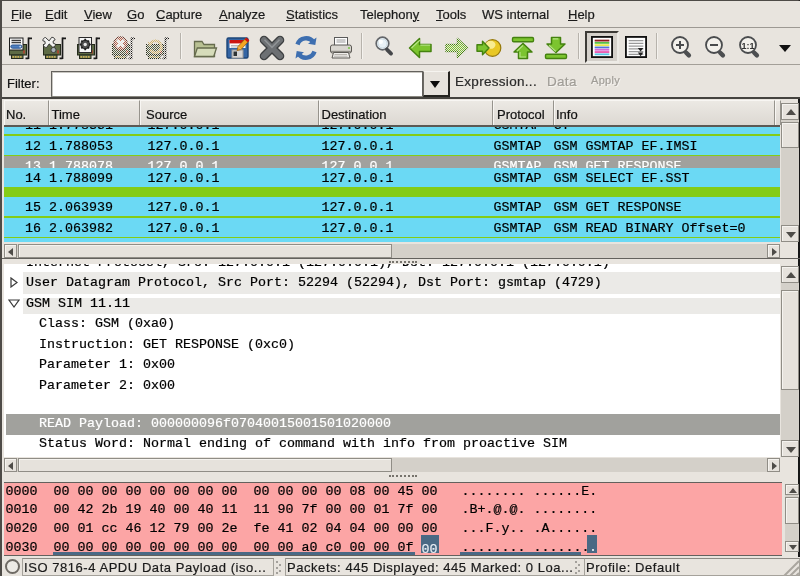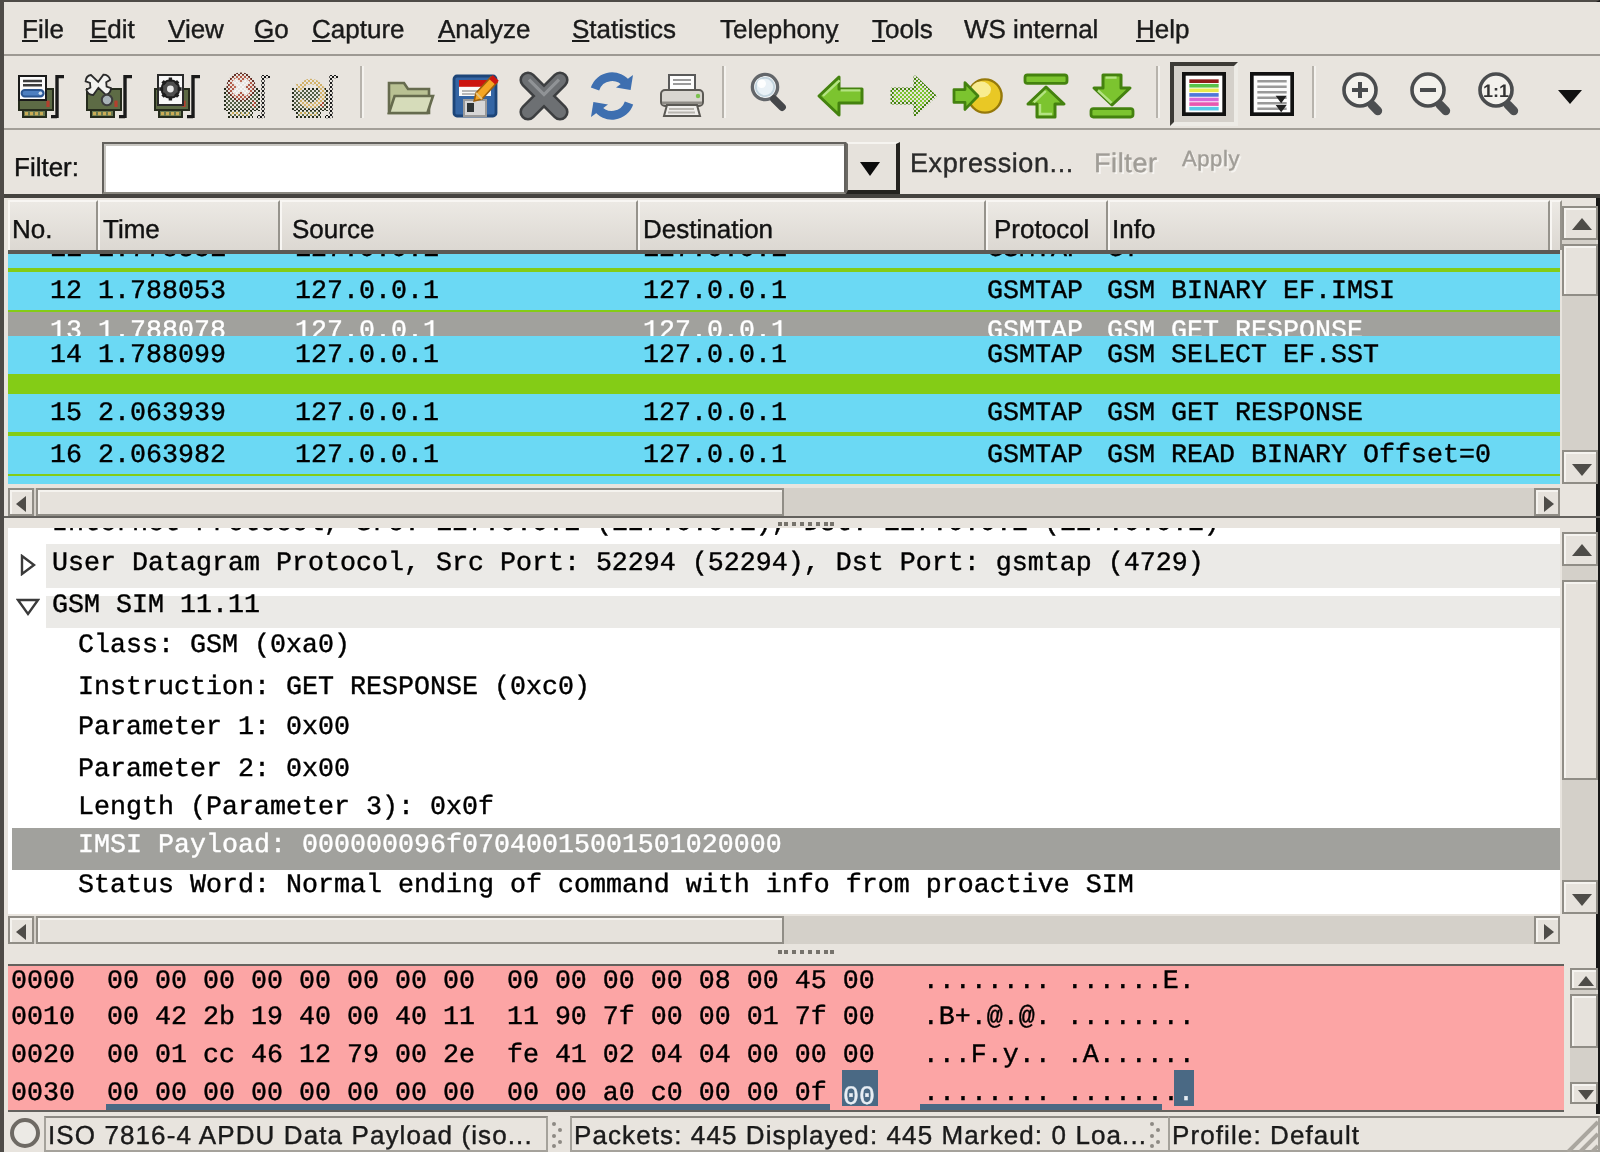--- a/index.html
+++ b/index.html
@@ -230,21 +230,21 @@
     </svg>
     <div class="arr" style="left:777px;top:17px;border-left:6px solid transparent;border-right:6px solid transparent;border-top:7px solid #111"></div>
   </div>
   <div id="filterbar">
     <div id="filterlabel">Filter:</div>
     <div id="fentry"></div>
     <div id="fcombo">
         <div class="arr" style="left:6px;top:9px;border-left:5.5px solid transparent;border-right:5.5px solid transparent;border-top:7px solid #0c0c0c"></div>
       </div>
     <span class="fbtn" style="left:453px;font-size:13.5px;letter-spacing:0.3px">Expression...</span>
-    <span class="fbtn off" style="left:545px;font-size:13.5px;letter-spacing:0.3px">Filter</span>
+    <span class="fbtn off" style="left:545px;font-size:13.5px;letter-spacing:0.3px">Data</span>
     <span class="fbtn off" style="left:589px;font-size:11px;letter-spacing:0.3px">Apply</span>
   </div>
   <div id="plheader">
     <div class="hcol" style="left:0;width:45px;padding-left:1px">No.</div>
     <div class="hcol" style="left:45px;width:91px;padding-left:1.5px">Time</div>
     <div class="hcol" style="left:315px;width:174px;padding-left:1.5px">Destination</div>
     <div class="hcol" style="left:136px;width:179px;padding-left:5px">Source</div>
     <div class="hcol" style="left:489px;width:61px;padding-left:3px">Protocol</div>
     <div class="hcol" style="left:550px;width:221px;padding-left:1px">Info</div>
     <div class="hcol" style="left:771px;width:5px"></div>
@@ -255,21 +255,21 @@
       <div class="mono" style="left:143.5px">127.0.0.1</div>
       <div class="mono" style="left:317.5px">127.0.0.1</div>
       <div class="mono" style="left:489.5px">GSMTAP</div>
       <div class="mono" style="left:549.5px">GT</div>
     </div>
     <div class="prow" style="top:8.5px">
       <div class="mono" style="left:21px">12 1.788053</div>
       <div class="mono" style="left:143.5px">127.0.0.1</div>
       <div class="mono" style="left:317.5px">127.0.0.1</div>
       <div class="mono" style="left:489.5px">GSMTAP</div>
-      <div class="mono" style="left:549.5px">GSM BINARY EF.IMSI</div>
+      <div class="mono" style="left:549.5px">GSM GSMTAP EF.IMSI</div>
     </div>
     <div class="prow psel" style="top:29px">
       <div class="mono" style="left:21px">13 1.788078</div>
       <div class="mono" style="left:143.5px">127.0.0.1</div>
       <div class="mono" style="left:317.5px">127.0.0.1</div>
       <div class="mono" style="left:489.5px">GSMTAP</div>
       <div class="mono" style="left:549.5px">GSM GET RESPONSE</div>
     </div>
     <div class="prow" style="top:41px">
       <div class="mono" style="left:21px">14 1.788099</div>
@@ -320,22 +320,21 @@
     <div class="grayrow" style="left:19px;top:7.5px;width:757px;height:22px"></div>
     <div class="grayrow" style="left:19px;top:33.5px;width:757px;height:16.5px"></div>
     <div class="selrow" style="left:2px;top:150px;width:774px;height:21px"></div>
     <div class="mono" style="left:22px;top:-9px">Internet Protocol, Src: 127.0.0.1 (127.0.0.1), Dst: 127.0.0.1 (127.0.0.1)</div>
     <div class="mono" style="left:22px;top:11px">User Datagram Protocol, Src Port: 52294 (52294), Dst Port: gsmtap (4729)</div>
     <div class="mono" style="left:22px;top:32px">GSM SIM 11.11</div>
     <div class="mono" style="left:35px;top:52px">Class: GSM (0xa0)</div>
     <div class="mono" style="left:35px;top:72.5px">Instruction: GET RESPONSE (0xc0)</div>
     <div class="mono" style="left:35px;top:93px">Parameter 1: 0x00</div>
     <div class="mono" style="left:35px;top:113.5px">Parameter 2: 0x00</div>
-    <div class="mono" style="left:35px;top:132.5px">Length (Parameter 3): 0x0f</div>
-    <div class="mono" style="left:35px;top:151.5px;color:#fff">IMSI Payload: 000000096f07040015001501020000</div>
+    <div class="mono" style="left:35px;top:151.5px;color:#fff">READ Payload: 000000096f07040015001501020000</div>
     <div class="mono" style="left:35px;top:172px">Status Word: Normal ending of command with info from proactive SIM</div>
     <svg class="abs" style="left:5px;top:13px" width="11" height="11">
         <path d="M2 1 L8 5.5 L2 10 Z" fill="none" stroke="#3a3a3a" stroke-width="1.2"></path>
       </svg>
     <svg class="abs" style="left:4px;top:34px" width="12" height="11">
         <path d="M1 2 L11 2 L6 9 Z" fill="none" stroke="#3a3a3a" stroke-width="1.2"></path>
       </svg>
   </div>
 
   <div class="sb" style="left:779px;top:265px;width:18px;height:191px">

